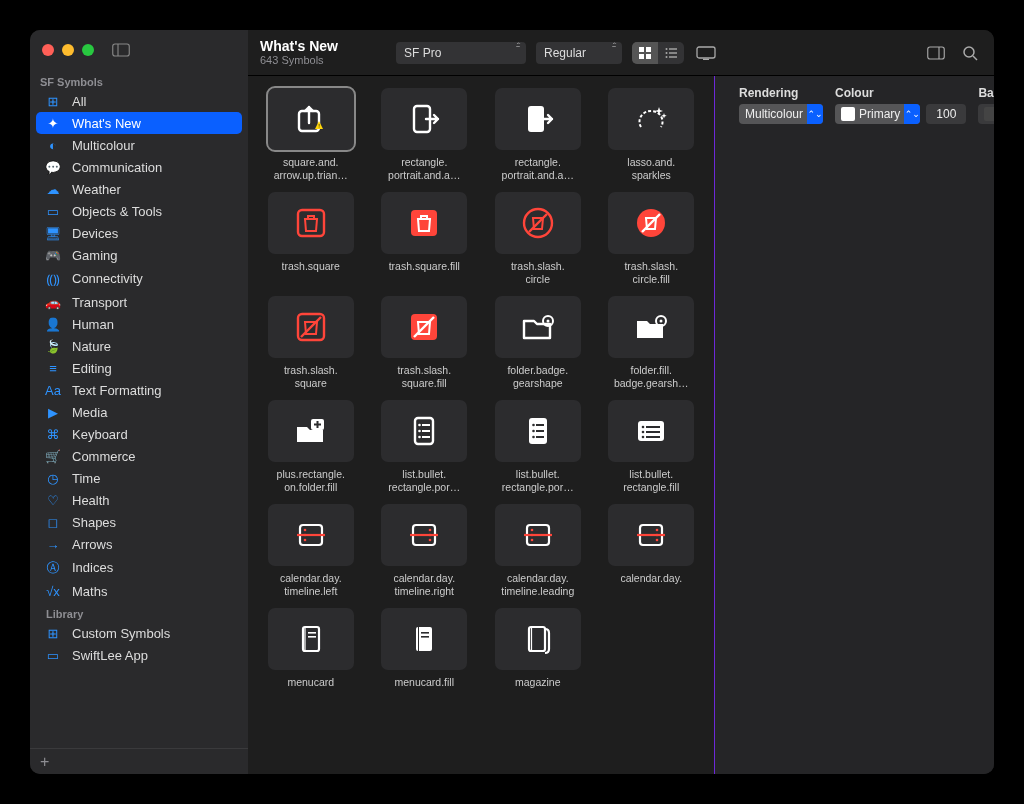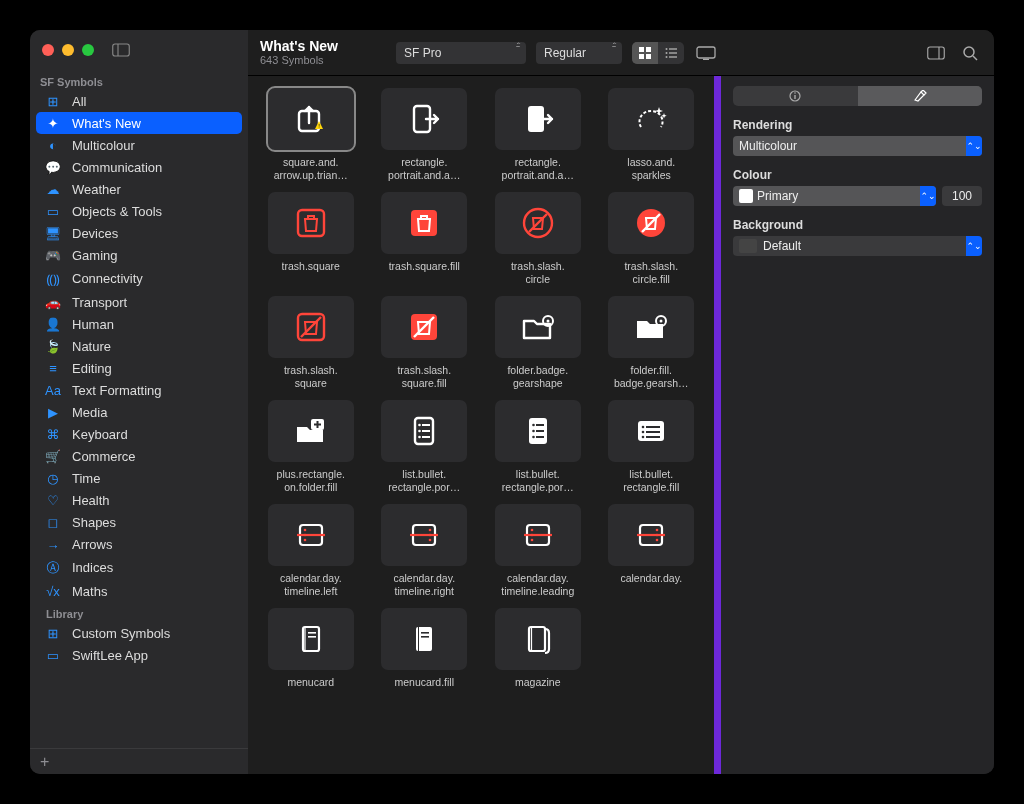--- a/index.html
+++ b/index.html
@@ -45,21 +45,21 @@
 .grid-area::-webkit-scrollbar { width: 14px; }
 .grid-area::-webkit-scrollbar-track { background: transparent; }
 .grid-area::-webkit-scrollbar-thumb { background: #4a4a4c; border-radius: 7px; border: 3px solid #1e1e1e; }
 .grid { display: grid; grid-template-columns: repeat(4, 1fr); gap: 10px 8px; }
 .cell { display: flex; flex-direction: column; align-items: center; gap: 6px; }
 .tile { width: 86px; height: 62px; background: #2c2c2e; border-radius: 7px; display: flex; align-items: center; justify-content: center; color: #fff; }
 .tile.selected { outline: 2px solid #888; outline-offset: 0; }
 .sym-label { color: #ccc; font-size: 10.5px; text-align: center; line-height: 1.25; max-width: 96px; height: 26px; overflow: hidden; }
 
 
-.inspector { width: 280px; background: #252527; border-left: 7px solid #6d28d9; padding: 10px 12px; display: flex; flex-direction: column; gap: 12px; }
+.inspector { width: 280px; background: #252527; border-left: 1px solid #6d28d9; padding: 10px 12px; display: flex; flex-direction: row; gap: 12px; }
 .insp-tabs { display: flex; background: #3a3a3c; border-radius: 5px; height: 20px; overflow: hidden; }
 .insp-tab { flex: 1; display: flex; align-items: center; justify-content: center; color: #aaa; font-size: 12px; }
 .insp-tab.active { background: #5a5a5c; color: #fff; }
 .insp-group-label { color: #ddd; font-size: 12px; font-weight: 600; margin-bottom: 4px; }
 .insp-row { display: flex; gap: 6px; align-items: center; }
 .swatch { width: 14px; height: 14px; border-radius: 2px; background: #fff; margin-right: 4px; }
 .txt-input { width: 40px; height: 20px; background: #3a3a3c; border: none; color: #eee; text-align: center; border-radius: 4px; font-size: 12px; }
 .pill { height:20px; background:#555557; color:#eee; border:none; border-radius:4px; font-size:12px; padding:0 20px 0 6px; flex:1; display:flex; align-items:center; position:relative;}
 .pill .accent-chev{ position:absolute; right:0; top:0; width:16px; height:100%; background:#0a60ff; border-radius:0 4px 4px 0; display:flex; align-items:center; justify-content:center; color:#fff; font-size:9px;}
 .pill.dark{background:#3a3a3c;}

